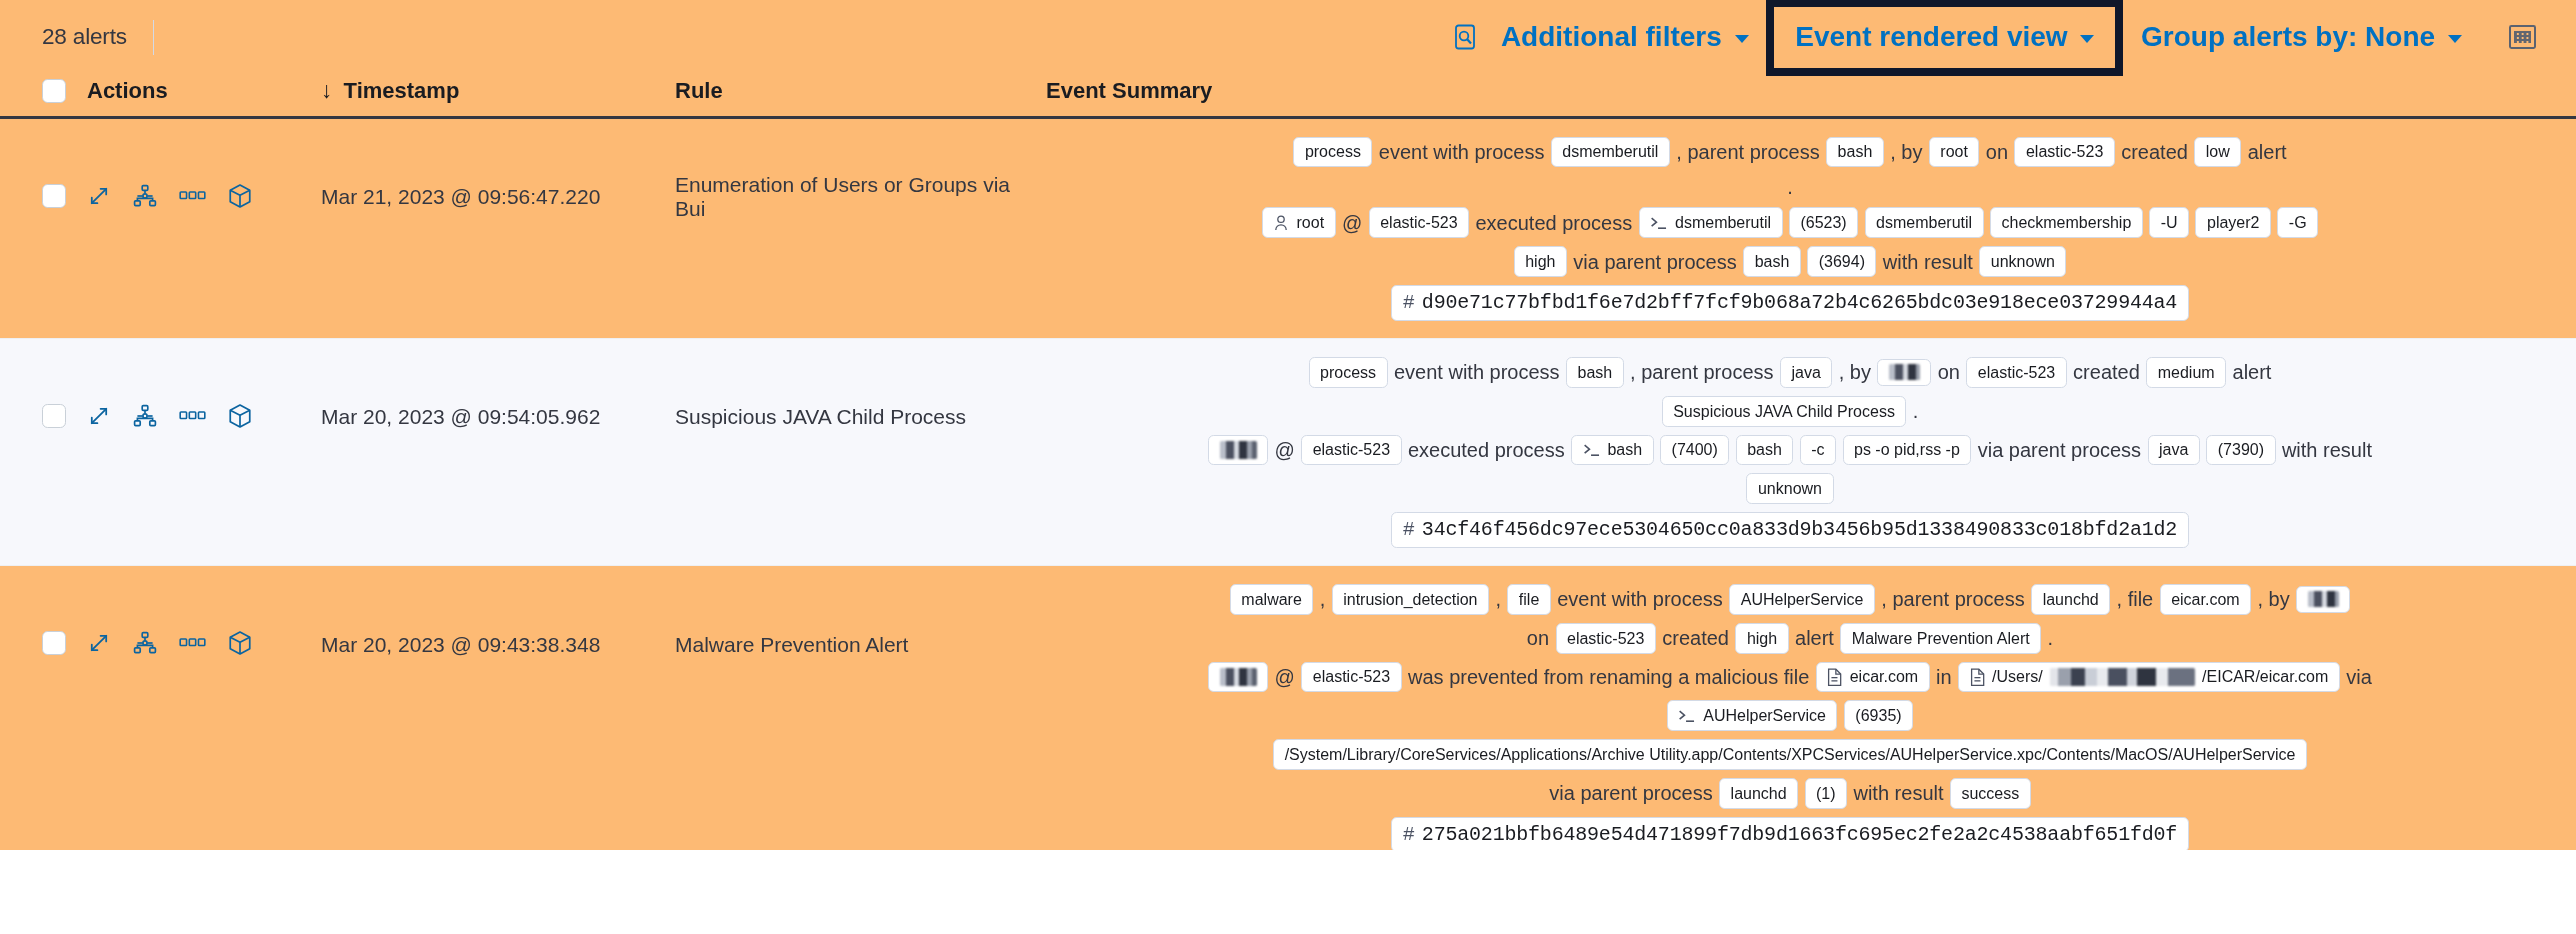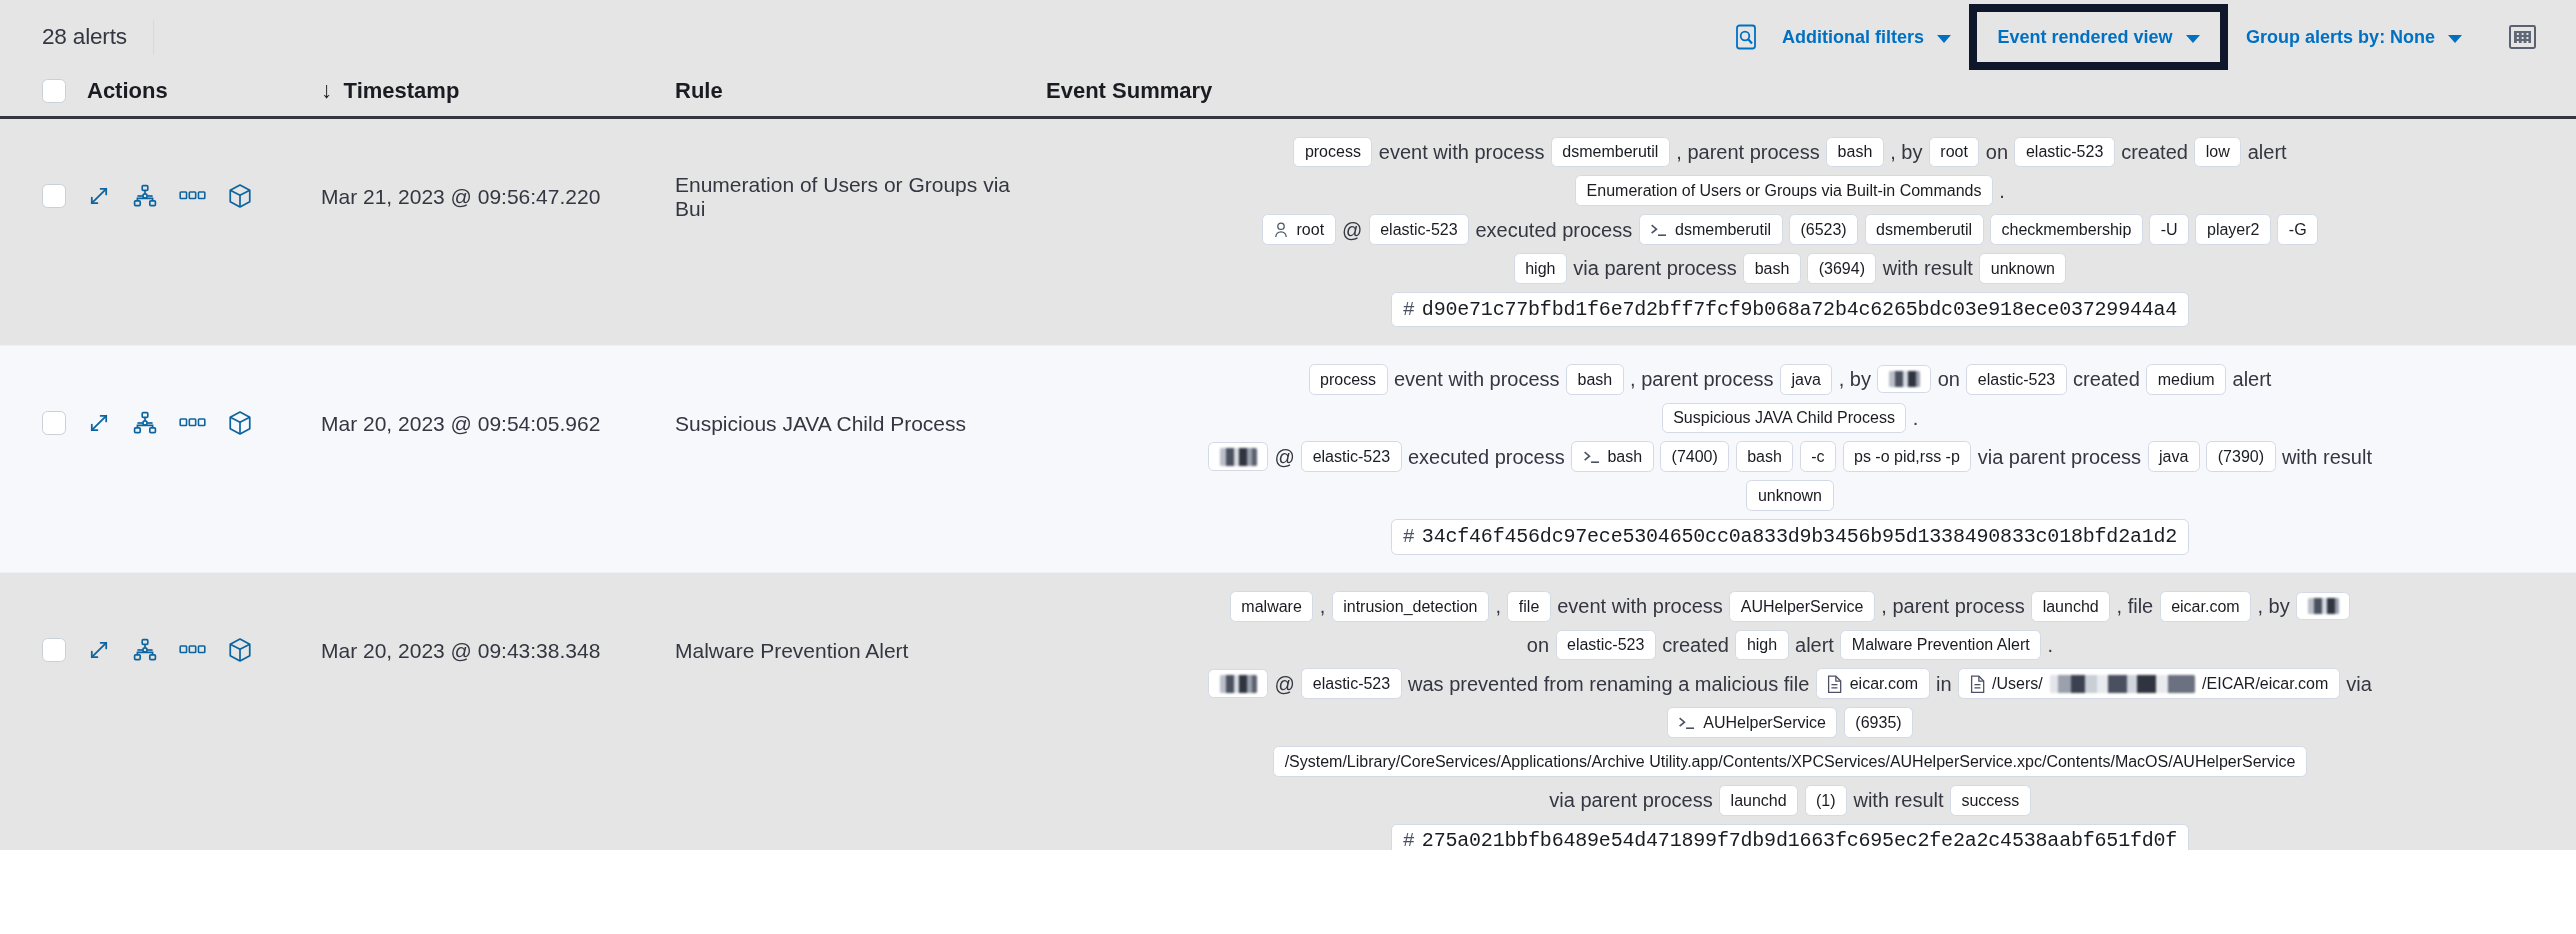--- a/index.html
+++ b/index.html
@@ -5,21 +5,21 @@
   * { box-sizing: border-box; }
   html, body {
     margin: 0; padding: 0;
     background: #ffffff;
     font-family: "Liberation Sans", sans-serif;
   }
   .app {
     position: relative;
     width: 2576px;
     height: 850px;
-    background: #e5e5e5;
+    background: #fdba74;
     overflow: hidden;
     font-size: 21px;
     color: #343741;
   }
 
   
   .toolbar {
     position: relative;
     height: 74px;
     display: flex;
@@ -42,21 +42,21 @@
     margin-left: auto;
     display: flex;
     align-items: center;
     gap: 0;
   }
   .tb-btn {
     display: flex;
     align-items: center;
     gap: 9.7px;
     color: #0071c2;
-    font-size: 18px;
+    font-size: 28px;
     font-weight: 600;
     padding: 8px 13px;
     cursor: pointer;
     white-space: nowrap;
     background: none;
     border: none;
     font-family: "Liberation Sans", sans-serif;
   }
   .tb-icon-only { padding: 8px 11.3px; }
   .chev {
@@ -332,23 +332,20 @@
             <span class="chip">
               <span>elastic-523</span>
             </span>
             <span class="txt">created</span>
             <span class="chip">
               <span>low</span>
             </span>
             <span class="txt">alert</span>
           </div>
           <div class="sum-line">
-            <span class="chip">
-              <span>Enumeration of Users or Groups via Built-in Commands</span>
-            </span>
             <span class="txt">.</span>
           </div>
           <div class="sum-line">
             <span class="chip">
               <span class="ic">
                 <svg width="16" height="17.7" viewBox="0 0 20 22" fill="none" stroke="#4b5263" stroke-width="1.6">
                   <circle cx="10" cy="6.5" r="4"></circle>
                   <path d="M3.5 20c0-4 3-6.5 6.5-6.5S16.5 16 16.5 20"></path>
                 </svg>
               </span>

